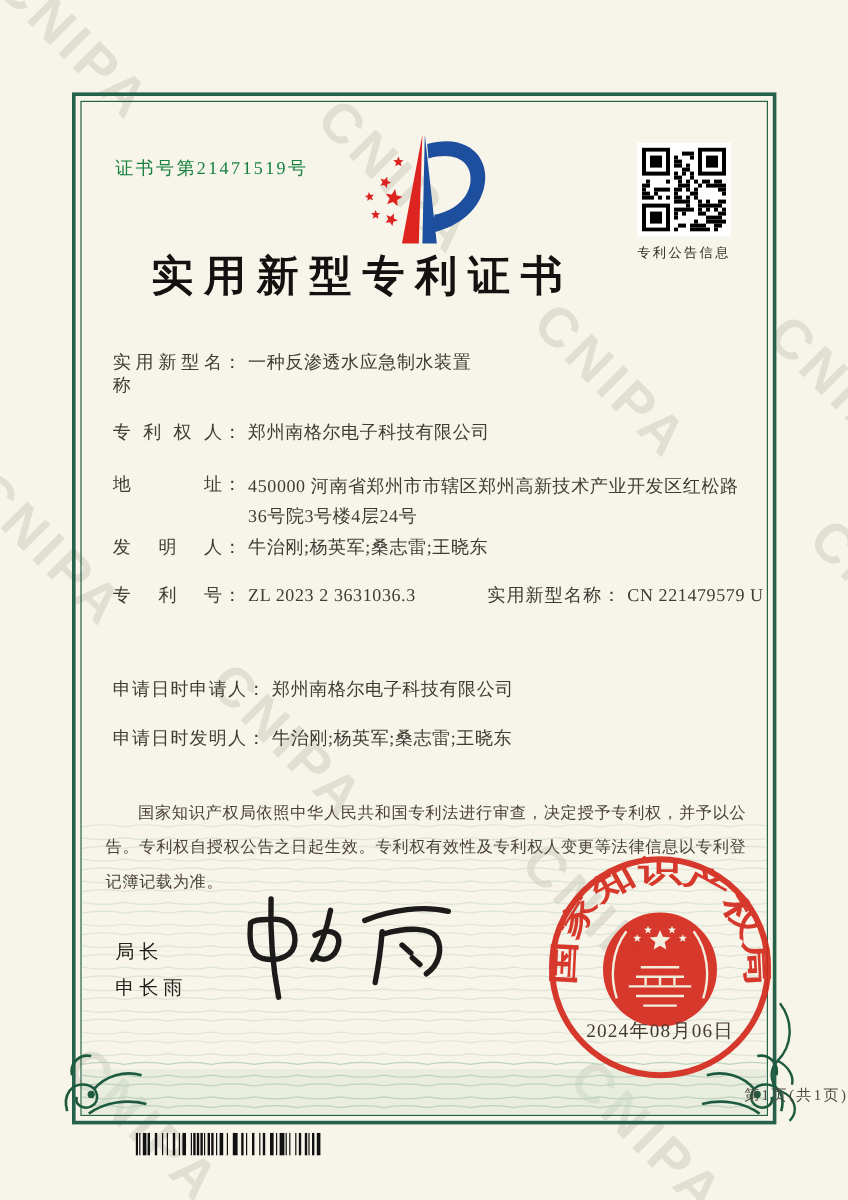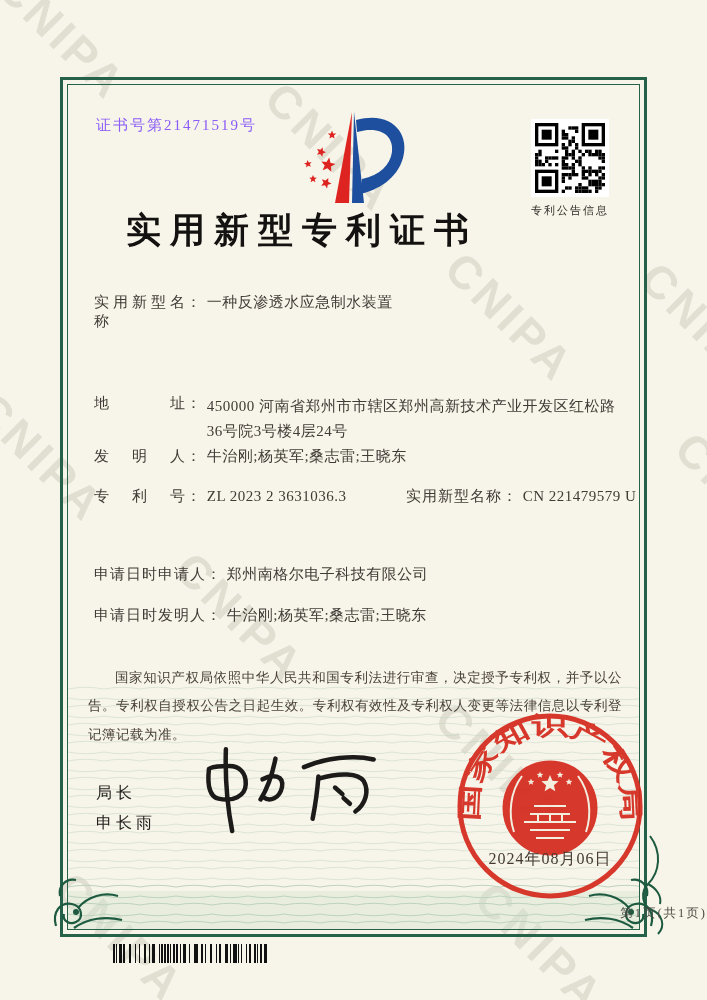--- a/index.html
+++ b/index.html
@@ -23,21 +23,21 @@
     border:1px solid #26614a;
   }
   .clip{
     position:absolute;left:68px;top:85px;width:571px;height:844px;overflow:hidden;
   }
   .band{
     position:absolute;left:0;top:806px;width:571px;height:38px;
     background:rgba(213,228,207,0.45);
   }
   .cert-no{
-    position:absolute;left:96px;top:116px;font-size:15px;letter-spacing:2px;color:#8b5cf6;
+    position:absolute;left:96px;top:131px;font-size:15px;letter-spacing:2px;color:#15803d;
   }
   .logo{position:absolute;left:290px;top:106px;}
   .qr-box{
     position:absolute;left:531px;top:119px;width:78px;height:78px;background:#ffffff;
     display:flex;align-items:center;justify-content:center;
   }
   .qr-caption{
     position:absolute;left:518px;top:203px;width:104px;text-align:center;
     font-size:11px;letter-spacing:2px;color:#2f2c28;
   }
@@ -270,20 +270,24 @@
   </div>
   <div class="qr-caption">专利公告信息</div>
 
   <div class="title">实用新型专利证书</div>
 
   <div class="row" style="top:293px">
     <span class="lbl">实用新型名称</span><span>：</span>
     <span class="val">一种反渗透水应急制水装置</span>
   </div>
 
+  <div class="row" style="top:351px">
+    <span class="lbl">专利权人</span><span>：</span>
+    <span class="val">郑州南格尔电子科技有限公司</span>
+  </div>
 
   <div class="row" style="top:394px">
     <span class="lbl">地址</span><span>：</span>
     <span class="val val-block">450000 河南省郑州市市辖区郑州高新技术产业开发区红松路36号院3号楼4层24号</span>
   </div>
 
   <div class="row" style="top:447px">
     <span class="lbl">发明人</span><span>：</span>
     <span class="val">牛治刚;杨英军;桑志雷;王晓东</span>
   </div>

